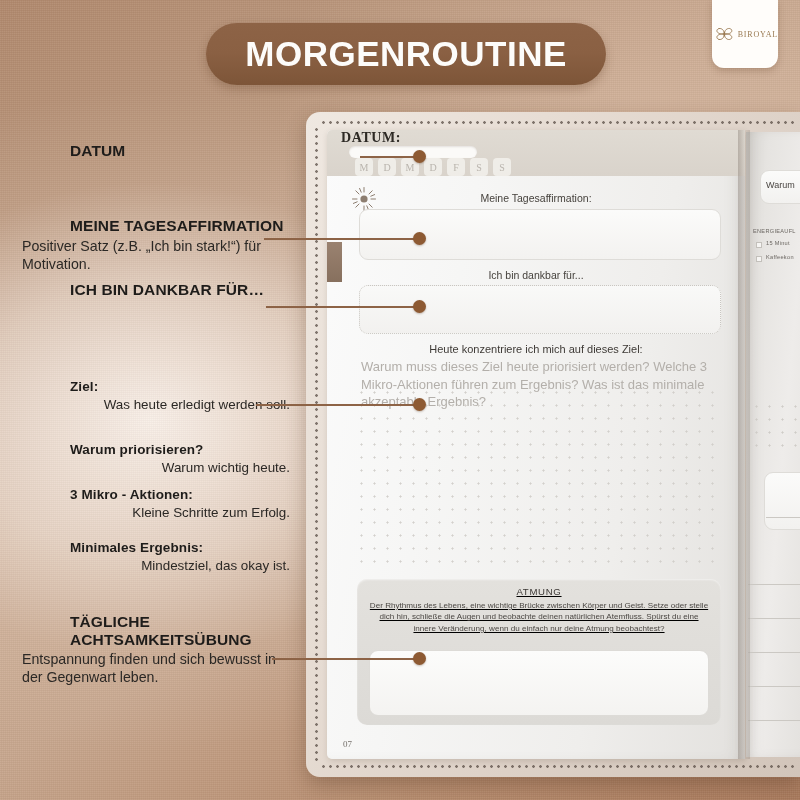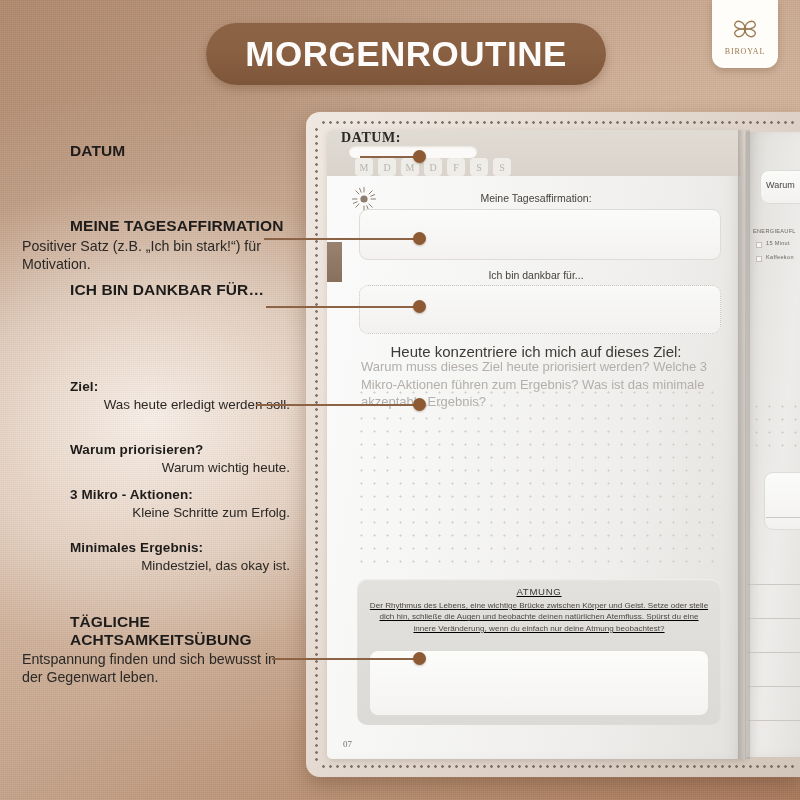--- a/index.html
+++ b/index.html
@@ -49,21 +49,21 @@
     font-family: "Liberation Sans", sans-serif;
   }
 
   .logo-card {
     position: absolute;
     right: 22px; top: 0px;
     width: 66px; height: 68px;
     background: #fffdfa;
     border-radius: 0 0 12px 12px;
     box-shadow: 0 3px 7px rgba(90,55,30,0.25);
-    display: flex; flex-direction: column;
+    display: flex; 
     align-items: center; justify-content: center;
     gap: 1px;
     z-index: 7;
   }
   .logo-mark { width: 34px; height: 34px; display:block; }
   .logo-word {
     font-size: 8px; letter-spacing: 0.8px;
     color: #9a7a52;
     font-family: "Liberation Serif", serif;
   }
@@ -214,21 +214,21 @@
     border: 1px solid #dedcd8;
     border-radius: 9px;
   }
   .field-box.dotted {
     border: 1.2px dotted #c9c6c1;
     background: linear-gradient(180deg,#f9f9f8 0%, #f2f1ef 100%);
   }
 
   .goal-head {
     position: absolute; width: 100%; text-align: center;
-    font-size: 15px; color: #3e3a36;
+    font-size: 11px; color: #3e3a36;
   }
   .goal-sub {
     position: absolute; width: 100%; text-align: left;
     font-size: 13px; color: #b3afaa; line-height: 1.35;
     padding: 0 34px;
   }
 
   
   .dotgrid {
     position: absolute;

